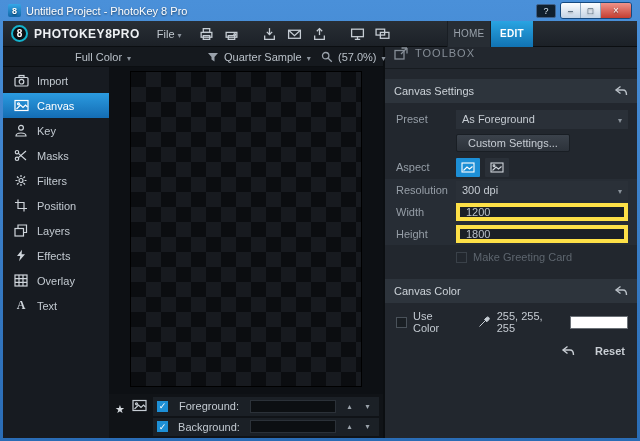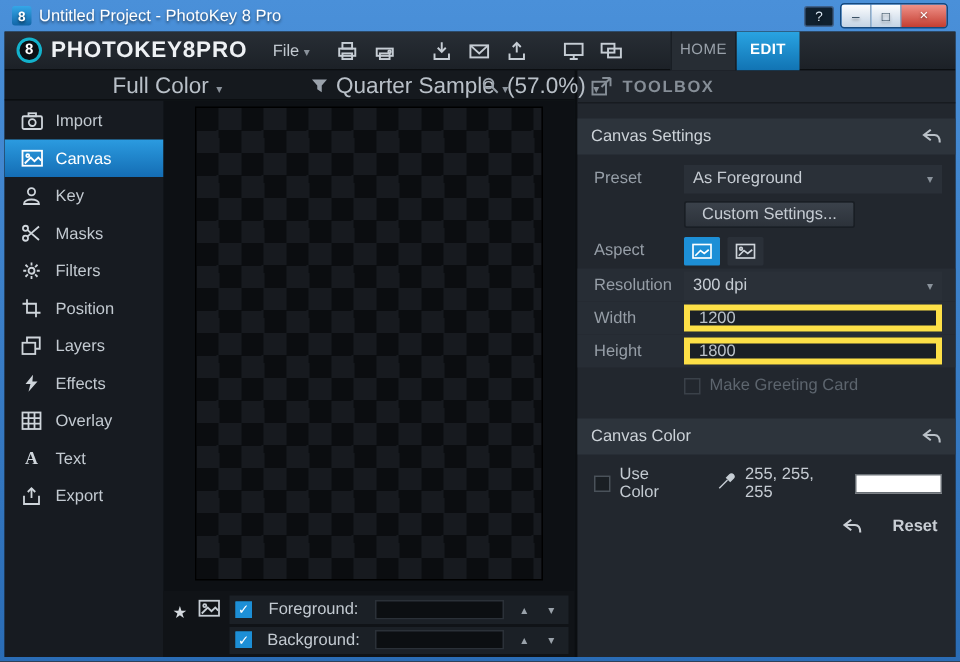--- a/index.html
+++ b/index.html
@@ -20,36 +20,36 @@
             font-size:9px; color:#274055; background:linear-gradient(180deg,#fdfeff,#c3d3e4); border-right:1px solid #8fa9c2;}
   .winbtn.close { width:30px; background:linear-gradient(180deg,#f0938a,#c43e31); color:#fff; border-right:none; font-size:10px; }
   .glyph-min::after{content:"–";} .glyph-max::after{content:"□";} .glyph-close::after{content:"×";}
   
   .app { height:417px; background:#14181d; display:flex; flex-direction:column; overflow:hidden; }
   .topbar { height:26px; background:linear-gradient(180deg,#282e35,#1c2127); display:flex; align-items:center;
             border-bottom:1px solid #0b0e11; flex:0 0 26px; }
   .logo-badge { width:17px; height:17px; border-radius:50%; border:2px solid #13b2cc; background:#0c1014;
                 color:#fff; font-size:10px; font-weight:bold; display:flex; align-items:center; justify-content:center;
                 margin-left:8px; }
-  .brand { color:#eef1f4; font-weight:bold; font-size:15px; letter-spacing:.5px; margin-left:6px; }
+  .brand { color:#eef1f4; font-weight:bold; font-size:12px; letter-spacing:.5px; margin-left:6px; }
   .file-menu { margin-left:13px; display:flex; align-items:center; gap:3px; color:#c2c9d0; font-size:11px; padding:0 4px; }
   .caret::after { content:"▾"; font-size:8px; color:#8a929b; }
   .tb-icons { display:flex; gap:3px; margin-left:10px; align-items:center; }
   .tb-group-gap { width:10px; }
   .tb-btn { width:22px; height:20px; display:flex; align-items:center; justify-content:center; border-radius:2px; }
   .tb-btn svg { stroke:#c6cdd4; fill:none; stroke-width:1.2; }
   .tabs { margin-left:auto; margin-right:104px; display:flex; height:26px; }
   .tab { width:43px; display:flex; align-items:center; justify-content:center; font-size:10px;
          color:#9aa2ab; background:#272d34; border-left:1px solid #191e24; letter-spacing:.3px; }
   .tab.active { background:linear-gradient(180deg,#29a4e2,#1173b3); color:#fff; font-weight:bold;text-align:right; }
   
   .main { flex:1; display:flex; min-height:0; }
   .left-col { width:382px; flex:0 0 382px; display:flex; flex-direction:column; border-right:2px solid #0b0e11; }
   .viewbar { height:20px; flex:0 0 20px; background:#15191e; border-bottom:1px solid #0b0e11; position:relative;
-             color:#b9c0c8; font-size:15px; }
+             color:#b9c0c8; font-size:11px; }
   .vb-ctrl { position:absolute; top:0; height:20px; display:flex; align-items:center; gap:5px; }
   .vb-ctrl svg { stroke:#9aa2ab; fill:none; stroke-width:1.3; }
   .workspace { flex:1; display:flex; min-height:0; }
   
   .sidebar { width:106px; flex:0 0 106px; background:#171b21; padding-top:1px; }
   .side-item { height:25px; display:flex; align-items:center; gap:8px; padding-left:10px;
                color:#c3cad1; font-size:11px; }
   .side-item.active { background:linear-gradient(180deg,#2b9be0,#146db4); color:#fff; }
   .si-icon { width:16px; display:flex; justify-content:center; align-items:center; }
   .si-icon svg { stroke:#cfd5db; fill:none; stroke-width:1.2; }
@@ -71,22 +71,22 @@
   .checkbox.checked::after { content:"✓"; color:#fff; font-size:9px; }
   .checkbox.unchecked { background:#1a1f24; border:1px solid #4a525a; }
   .checkbox.disabled { background:transparent; border:1px solid #3a4149; }
   .lb-label { color:#c3cad1; font-size:11px; width:70px; }
   .lb-well { flex:1; height:13px; background:#0c0f12; border:1px solid #2b3138; }
   .lb-spin { display:flex; gap:3px; }
   .spin-btn { width:15px; height:14px; display:flex; align-items:center; justify-content:center; color:#9aa2aa; font-size:8px; }
   .icon-up::after{content:"▴";} .icon-down::after{content:"▾";}
   
   .panel { flex:1; background:#22272e; display:flex; flex-direction:column; font-size:11px; }
-  .panel-head { height:22px; flex:0 0 22px; display:flex; align-items:center; gap:7px; padding:0 9px;
-                color:#868e97; letter-spacing:1px; border-bottom:1px solid #171b20;font-weight:bold; }
+  .panel-head { height:22px; flex:0 0 22px; display:flex; gap:7px; padding:0 9px;
+                color:#868e97; letter-spacing:1px; border-bottom:1px solid #171b20; }
   .panel-head svg { stroke:#868e97; fill:none; stroke-width:1.3; }
   .section-head { height:24px; flex:0 0 24px; background:#2d343c; display:flex; align-items:center;
                   padding:0 9px; color:#ccd2d8; margin-top:10px; }
   .section-head .sh-title { flex:1; }
   .undo { width:14px; height:12px; }
   .undo svg { stroke:#b9c0c7; fill:none; stroke-width:1.4; }
   .prow { display:flex; align-items:center; padding:0 9px 0 11px; }
   .plabel { width:60px; flex:0 0 60px; color:#969ea7; }
   .dropdown { flex:1; height:19px; background:#2a3038; display:flex; align-items:center; padding:0 6px; color:#c6ccd3;gap:28px; }
   .dropdown .caret { margin-left:auto; }
@@ -307,30 +307,20 @@
                   </svg>
                 </span>
               <span class="si-label">Overlay</span>
             </div>
             <div class="side-item">
               <span class="si-icon">
                   <span class="txt-icon">A</span>
                 </span>
               <span class="si-label">Text</span>
             </div>
-            <div class="side-item">
-              <span class="si-icon">
-                  <svg width="14" height="13" viewBox="0 0 14 13">
-                    <path d="M7 8 V1.5"></path>
-                    <path d="M4.5 4 L7 1.5 L9.5 4"></path>
-                    <path d="M2 6.5 V12 H12 V6.5"></path>
-                  </svg>
-                </span>
-              <span class="si-label">Export</span>
-            </div>
           </div>
 
           <div class="canvas-zone">
             <div class="checker"></div>
             <div class="layerbar">
               <div class="lb-icons">
                 <span class="icon-star"></span>
                 <svg width="15" height="13" viewBox="0 0 15 13">
                     <rect x="1" y="1.5" width="13" height="10"></rect>
                     <circle cx="4.5" cy="4.8" r="1"></circle>

